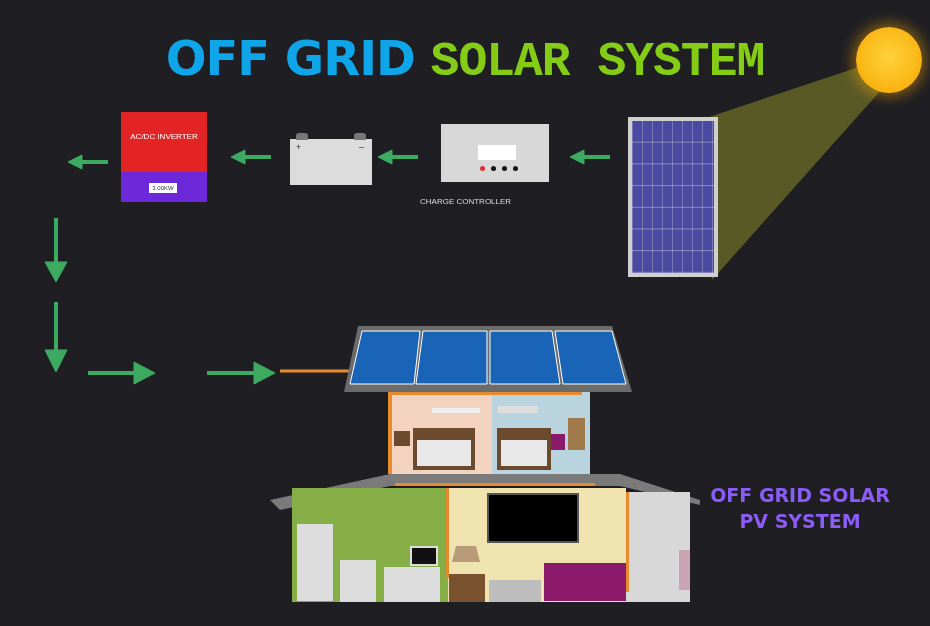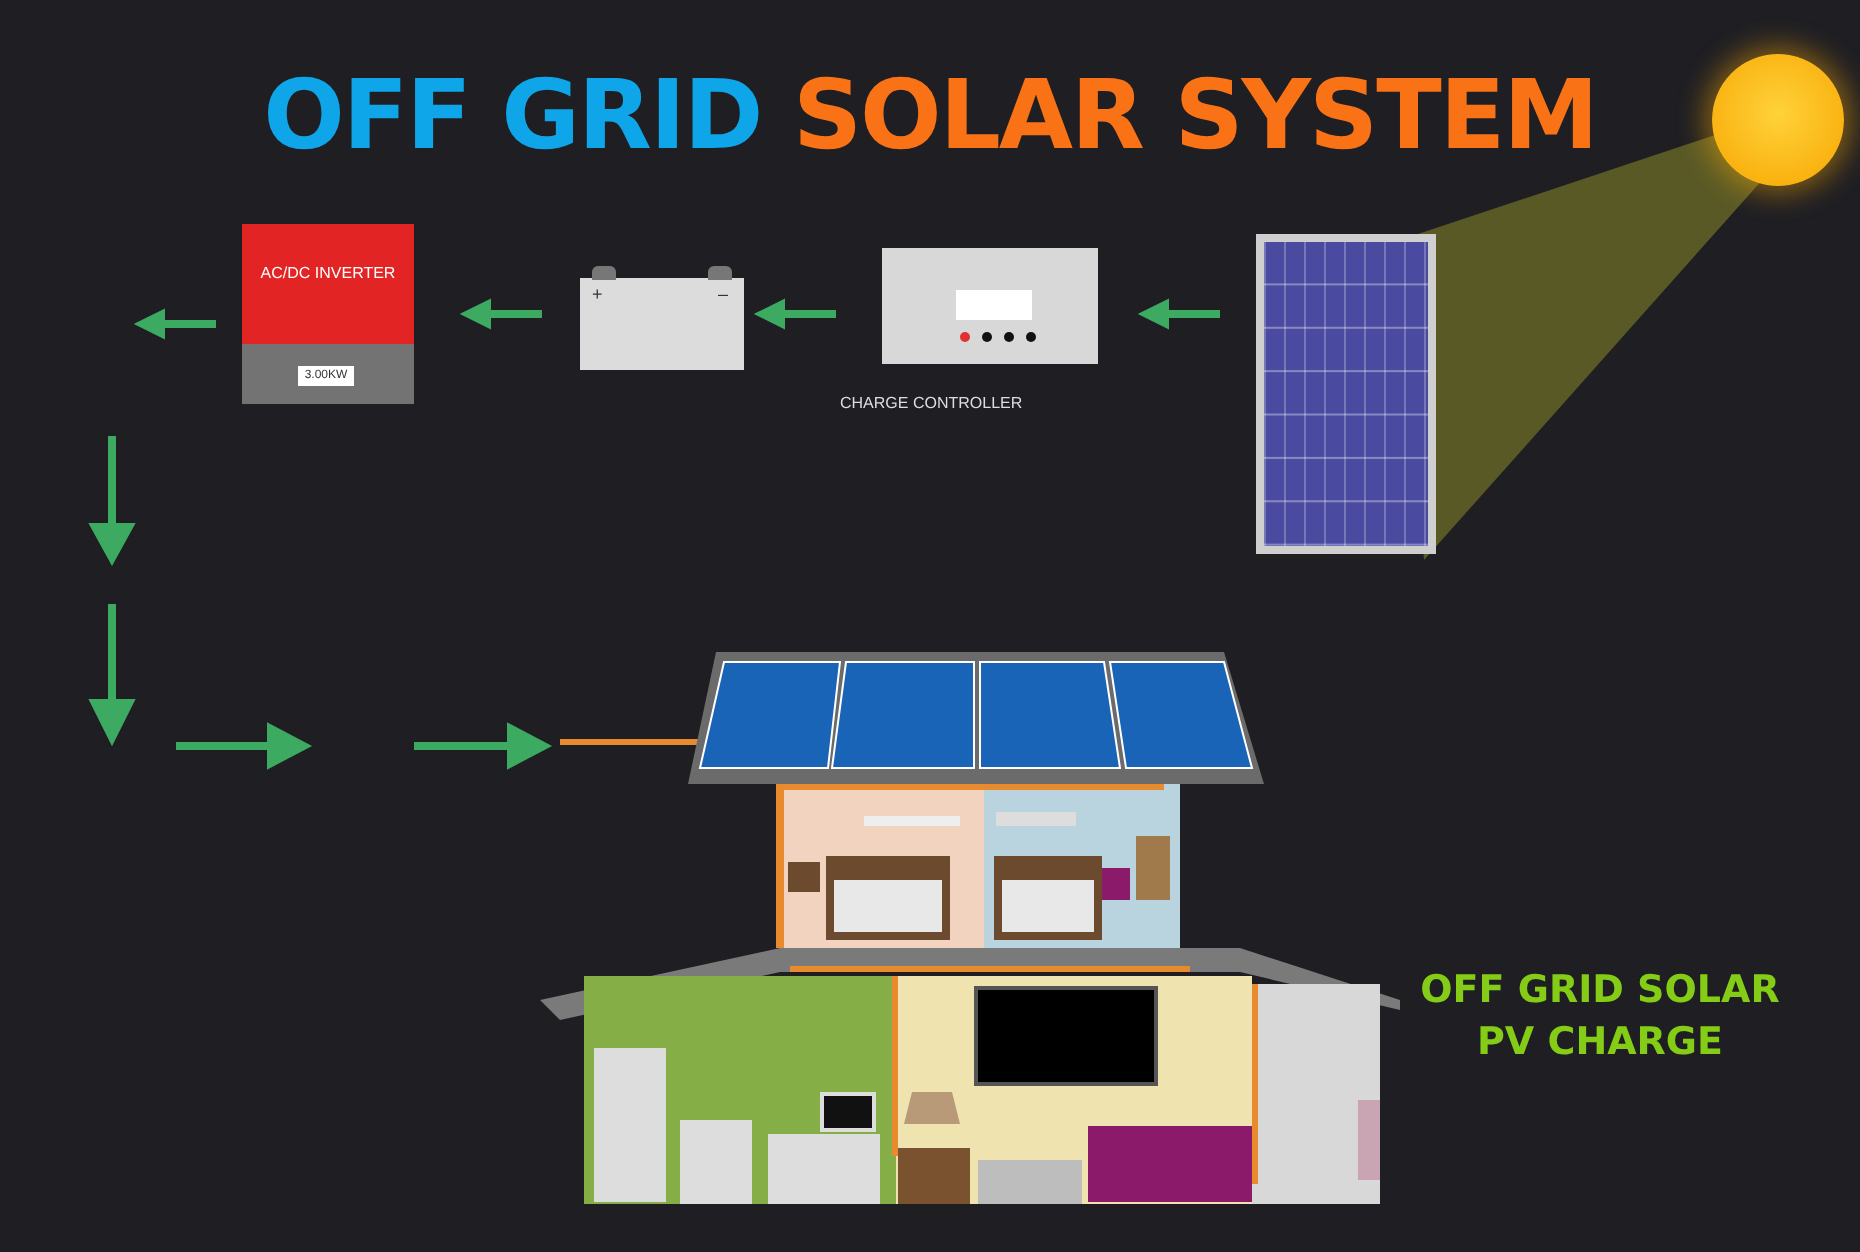--- a/index.html
+++ b/index.html
@@ -1,38 +1,38 @@
 <!DOCTYPE html>
 <html><head>
 <meta charset="utf-8">
 <style>
   html,body{margin:0;padding:0;}
   body{width:930px;height:626px;background:#1e1e23;position:relative;overflow:hidden;font-family:"Liberation Sans",sans-serif;}
   .abs{position:absolute;}
   .title{position:absolute;top:30px;left:0;width:930px;text-align:center;font-family:"DejaVu Sans",sans-serif;font-weight:bold;font-size:48px;letter-spacing:-1px;}
   .title .t1{color:#0ea5e9;}
-  .title .t2{color:#f97316;}
-  .inverter{left:121px;top:112px;width:86px;height:90px;background:#737373;}
+  .title .t2{color:#84cc16;font-family:Liberation Mono, monospace;}
+  .inverter{left:121px;top:112px;width:86px;height:90px;background:#6d28d9;}
   .inverter .front{position:absolute;left:0;top:0;width:86px;height:60px;background:#e32424;}
   .inverter .lbl{position:absolute;top:20px;left:0;width:86px;text-align:center;color:#fff;font-size:8px;}
   .inverter .rating{position:absolute;top:71px;left:28px;width:28px;height:10px;background:#fff;color:#333;font-size:6px;text-align:center;line-height:10px;}
   .battery{left:290px;top:139px;width:82px;height:46px;background:#dcdcdc;}
   .battery .term{position:absolute;top:-6px;width:12px;height:7px;background:#777;border-radius:3px 3px 0 0;}
   .battery .sym{position:absolute;top:3px;font-size:9px;color:#333;}
   .cc{left:441px;top:124px;width:108px;height:58px;background:#d8d8d8;}
   .cc .screen{position:absolute;left:37px;top:21px;width:38px;height:15px;background:#fff;}
   .cc .dot{position:absolute;top:42px;width:5px;height:5px;border-radius:50%;background:#111;}
   .cc-label{left:420px;top:197px;width:150px;text-align:left;color:#ddd;font-size:8px;}
   .beam{left:0;top:0;}
   .panel{left:628px;top:117px;width:90px;height:160px;background:#cfcfcf;}
   .panel .cells{position:absolute;left:4px;top:4px;width:82px;height:152px;background:#4a4aa0;
      background-image:linear-gradient(90deg,rgba(255,255,255,0.25) 1px,transparent 1px),linear-gradient(0deg,rgba(255,255,255,0.35) 1px,transparent 1px);
      background-size:10px 100%,100% 21.7px;}
   .sun{left:856px;top:27px;width:66px;height:66px;border-radius:50%;background:radial-gradient(circle at 50% 45%,#ffd23a,#f7a600);box-shadow:0 0 14px 4px rgba(255,170,0,0.45);}
-  .pv-label{left:690px;top:482px;width:220px;text-align:center;color:#84cc16;font-weight:bold;font-family:"DejaVu Sans",sans-serif;font-size:19px;line-height:26px;}
+  .pv-label{left:690px;top:482px;width:220px;text-align:center;color:#8b5cf6;font-weight:bold;font-family:"DejaVu Sans",sans-serif;font-size:19px;line-height:26px;}
 </style>
 </head>
 <body>
 
 <div class="title">
   <span class="t1">OFF GRID</span>
   <span class="t2">SOLAR SYSTEM</span>
 </div>
 
 <svg class="abs beam" width="930" height="626">
@@ -134,14 +134,14 @@
 <div class="abs cc-label">CHARGE CONTROLLER</div>
 
 <div class="abs panel">
   <div class="cells"></div>
 </div>
 
 <div class="abs sun"></div>
 
 <div class="abs pv-label">
   <div>OFF GRID SOLAR</div>
-  <div>PV CHARGE</div>
+  <div>PV SYSTEM</div>
 </div>
 
 </body></html>

